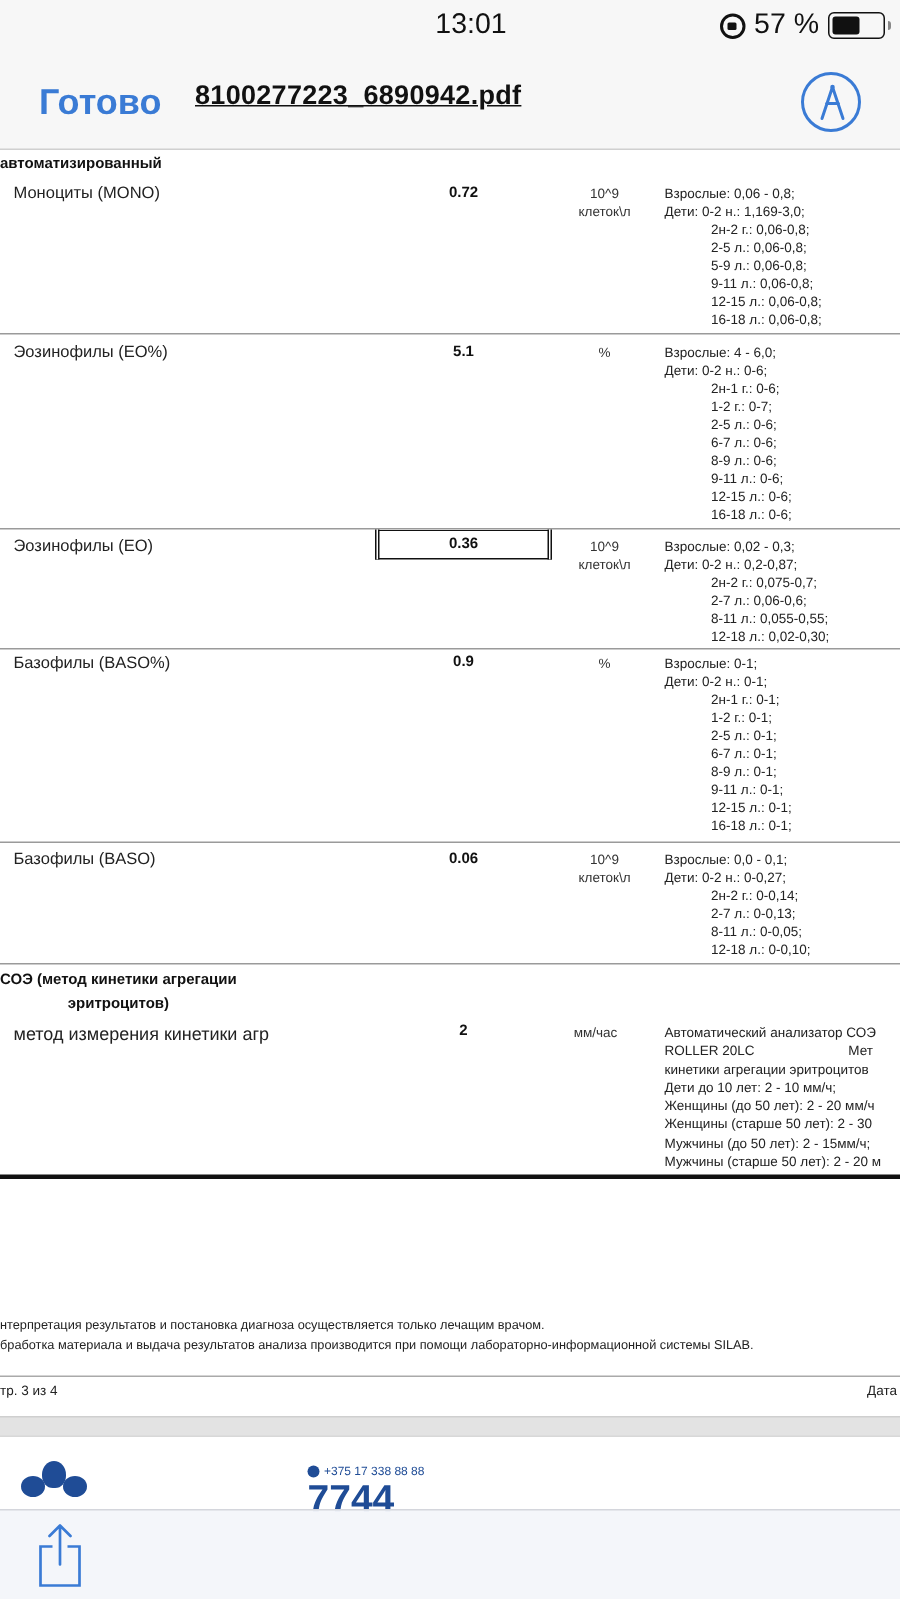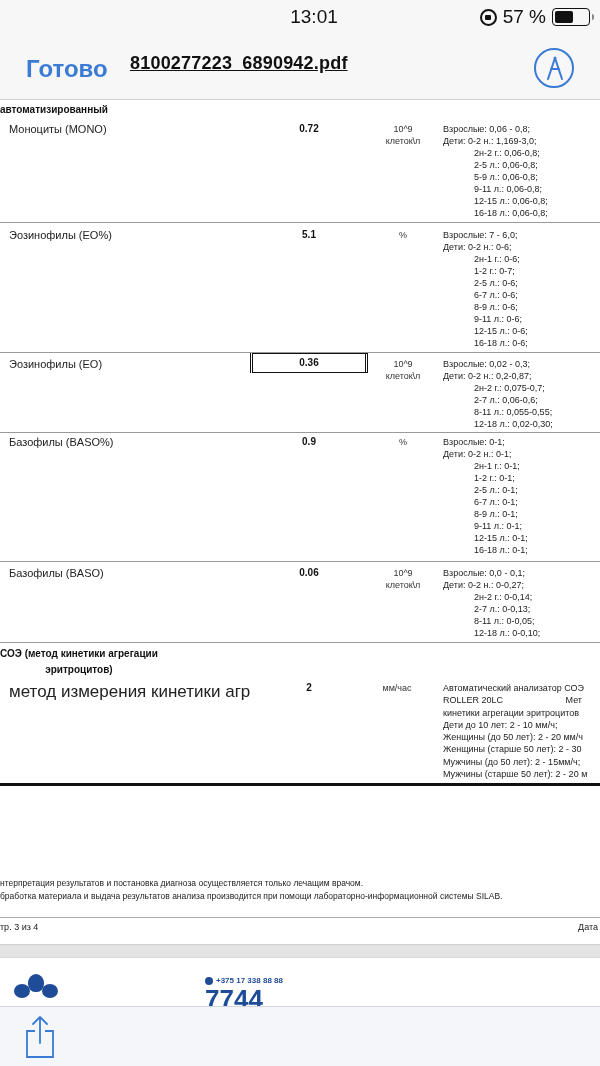--- a/index.html
+++ b/index.html
@@ -45,21 +45,21 @@
   .footer-notes { position: absolute; left: 0; font-size: 8.5px; color: #222; line-height: 13px; white-space: nowrap; }
   .page-footer { position: absolute; left: 0; width: 600px; font-size: 9px; color: #222; }
   .page-footer .date { position: absolute; right: 2px; }
 
   .page-gap { position: absolute; left: 0; width: 600px; height: 14px; background: #e3e3e3; border-top: 1px solid #cfcfcf; border-bottom: 1px solid #d8d8d8; }
 
   .logo { position: absolute; left: 12px; top: 970px; display: flex; align-items: flex-start; }
   .logo .drops { position: relative; width: 50px; height: 28px; }
   .logo .drops span { position: absolute; background: #1f4c96; border-radius: 50% 50% 50% 50%; }
   .logo .word { font-size: 30px; font-weight: bold; color: #1f4c96; margin-left: 4px; line-height: 30px; letter-spacing: -0.5px; }
-  .phone { position: absolute; left: 205px; top: 976px; font-size: 8px; color: #1f4c96; font-weight: bold; display: flex; align-items: center; gap: 3px; }
+  .phone { position: absolute; left: 205px; top: 976px; font-size: 8px; color: #1f4c96; font-weight: normal; display: flex; align-items: center; gap: 3px; }
   .phone .dot { width: 8px; height: 8px; background: #1f4c96; border-radius: 50%; }
   .bignum { position: absolute; left: 205px; top: 986px; font-size: 26px; font-weight: bold; color: #1f4c96; line-height: 26px; }
 
   
   .toolbar { position: absolute; left: 0; top: 1006px; width: 600px; height: 60px; background: rgba(244,246,250,0.97); border-top: 1px solid #d4d6dc; }
   .share-btn { position: absolute; left: 22px; top: 8px; width: 36px; height: 44px; }
 </style>
 </head>
 <body>
 
@@ -109,21 +109,21 @@
   <div class="divider" style="top:121px"></div>
 
   <div class="row" style="top:128px">
     <div class="name">Эозинофилы (EO%)</div>
     <div class="value">5.1</div>
     <div class="unit">
         <div>%</div>
         <div></div>
       </div>
     <div class="ref">
-      <div class="line">Взрослые: 7 - 6,0;</div>
+      <div class="line">Взрослые: 4 - 6,0;</div>
       <div class="line">Дети: 0-2 н.: 0-6;</div>
       <div class="line indent">2н-1 г.: 0-6;</div>
       <div class="line indent">1-2 г.: 0-7;</div>
       <div class="line indent">2-5 л.: 0-6;</div>
       <div class="line indent">6-7 л.: 0-6;</div>
       <div class="line indent">8-9 л.: 0-6;</div>
       <div class="line indent">9-11 л.: 0-6;</div>
       <div class="line indent">12-15 л.: 0-6;</div>
       <div class="line indent">16-18 л.: 0-6;</div>
     </div>
@@ -186,21 +186,21 @@
       <div class="line indent">12-18 л.: 0-0,10;</div>
     </div>
   </div>
   <div class="divider" style="top:541px"></div>
 
   <div class="section-head" style="top:545px">
     <div>СОЭ (метод кинетики агрегации</div>
     <div>эритроцитов)</div>
   </div>
   <div class="row" style="top:581px">
-    <div class="name" style="font-size:17px">метод измерения кинетики агр</div>
+    <div class="name" style="font-size:12px">метод измерения кинетики агр</div>
     <div class="value">2</div>
     <div class="unit" style="left:372px">мм/час</div>
     <div class="ref" style="left:443px; line-height:12.3px">
       <div class="line">Автоматический анализатор СОЭ</div>
       <div class="line" style="white-space:pre">ROLLER 20LC                         Мет</div>
       <div class="line">кинетики агрегации эритроцитов</div>
       <div class="line">Дети до 10 лет:  2 - 10 мм/ч;</div>
       <div class="line">Женщины (до 50 лет):  2 - 20 мм/ч</div>
       <div class="line">Женщины (старше 50 лет):  2 - 30</div>
       <div class="line">Мужчины (до 50 лет):  2 - 15мм/ч;</div>

